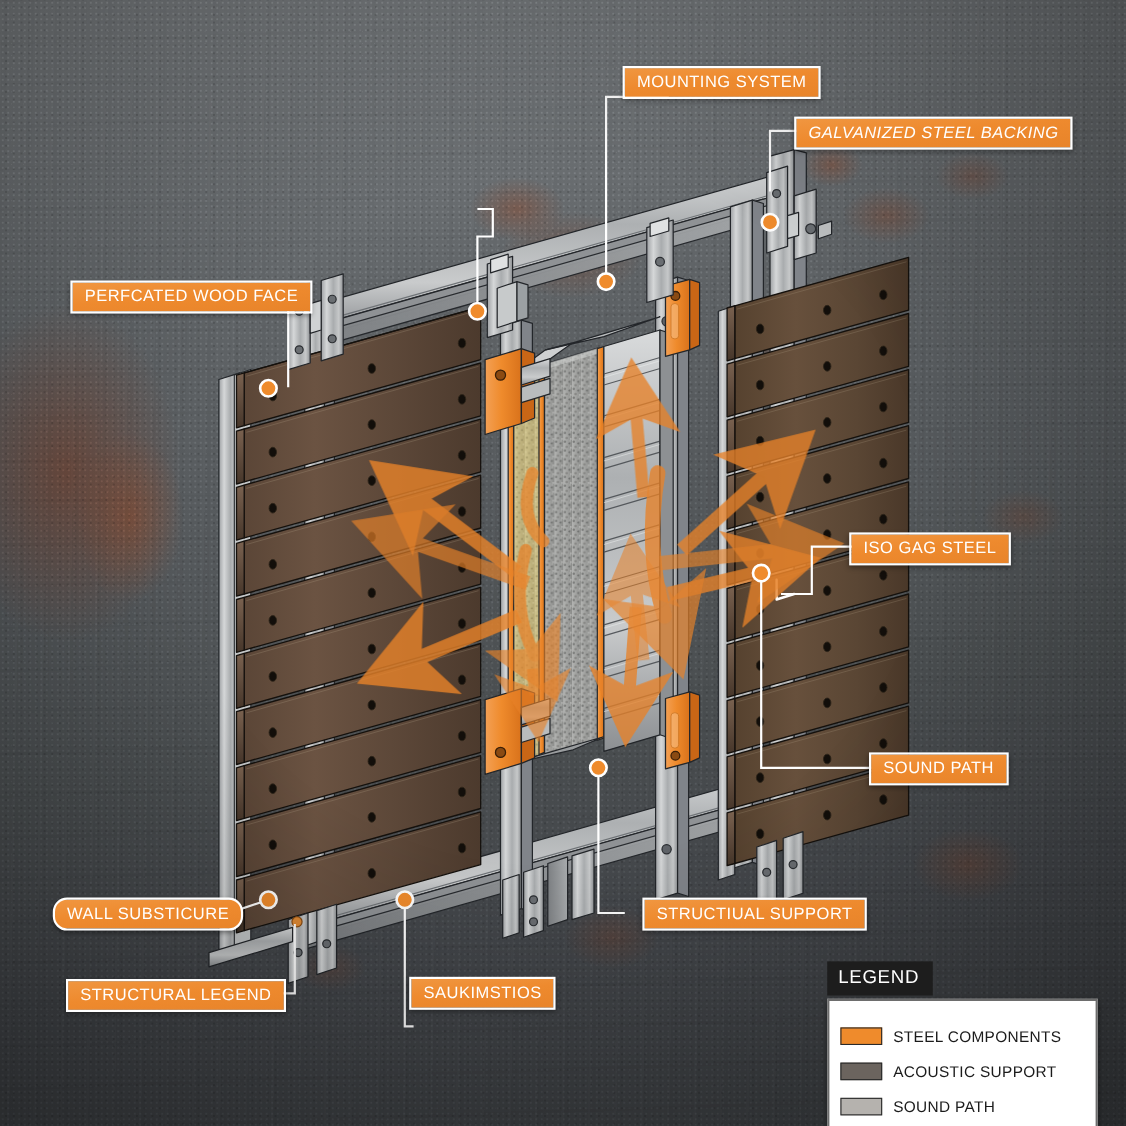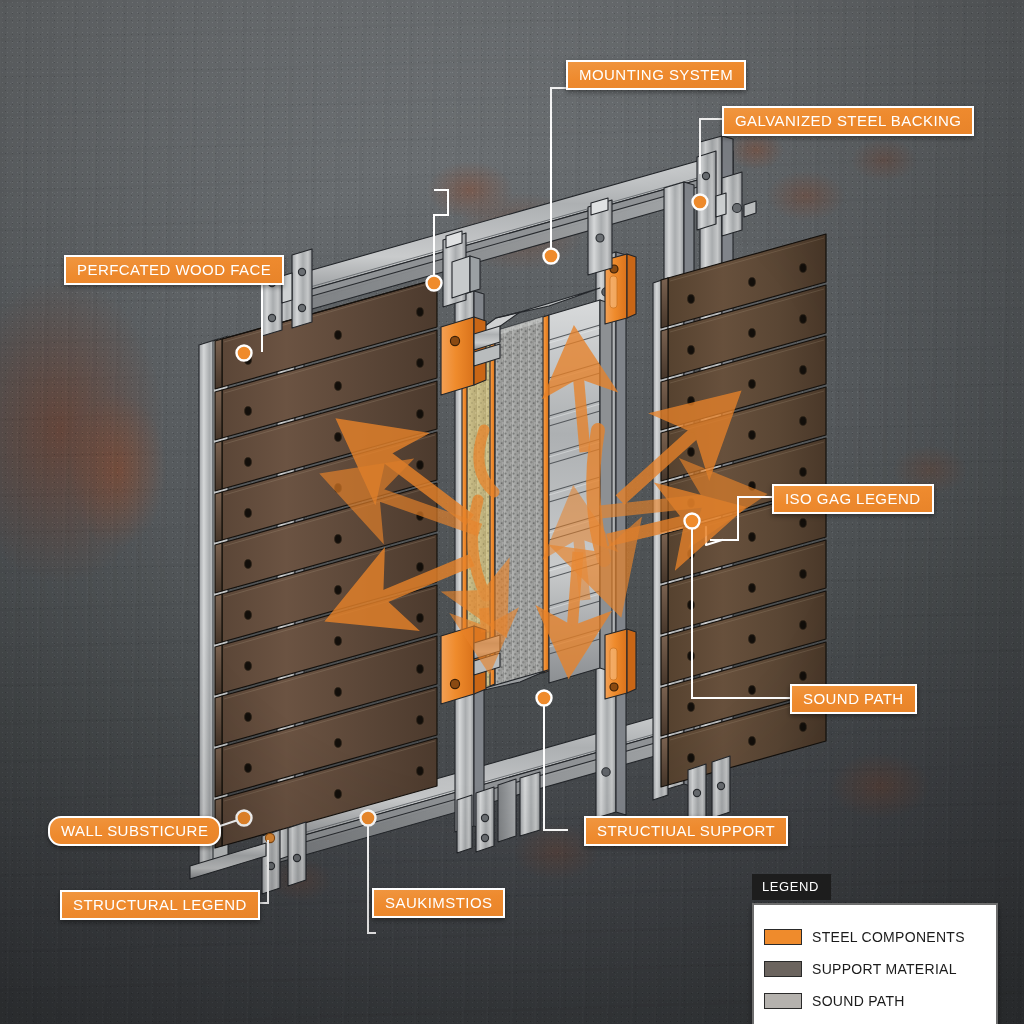--- a/index.html
+++ b/index.html
@@ -51,21 +51,21 @@
       color:#ffffff;
       font-size:15px;letter-spacing:.45px;
       padding:5px 11px 6px 11px;
       white-space:nowrap;
       box-shadow:0 2px 5px rgba(0,0,0,.42);
       line-height:1;}
 
   
   #legend-wrap{position:absolute;left:752px;top:874px;}
   #legend-title{display:inline-block;background:#1d1d1d;color:#ffffff;
-      font-size:13px;letter-spacing:.6px;padding:5px 12px 6px 10px;}
+      font-size:17px;letter-spacing:.6px;padding:5px 12px 6px 10px;}
   #legend-box{margin-top:3px;background:#ffffff;border:2px solid #6d6d6d;
       padding:8px 14px 9px 10px;width:218px;box-shadow:0 2px 6px rgba(0,0,0,.45);}
   .legend-row{display:flex;align-items:center;margin:16px 0;}
   .swatch{width:36px;height:14px;border:1px solid #2a2a2a;margin-right:10px;flex:0 0 auto;}
   .legend-label{font-size:14px;color:#1b1b1b;letter-spacing:.3px;line-height:1;}
 </style>
 </head>
 <body>
 
 <div id="stage">
@@ -554,26 +554,26 @@
       <circle cx="244" cy="818" r="7.5" fill="#ef8b2c" stroke="#ffffff" stroke-width="2.4"></circle>
       <circle cx="368" cy="818" r="7.5" fill="#ef8b2c" stroke="#ffffff" stroke-width="2.4"></circle>
       <circle cx="544" cy="698" r="7.5" fill="#ef8b2c" stroke="#ffffff" stroke-width="2.4"></circle>
     </g>
   </svg>
 
   <div id="vignette"></div>
 
   <div class="callout" style="left:566px;top:60px;">MOUNTING SYSTEM</div>
 
-  <div class="callout" style="left:722px;top:106px;">GALVANIZED STEEL BACKING</div>
+  <div class="callout" style="left:722px;top:106px;font-style:italic;">GALVANIZED STEEL BACKING</div>
 
 
   <div class="callout" style="left:64px;top:255px;">PERFCATED WOOD FACE</div>
 
-  <div class="callout" style="left:772px;top:484px;">ISO GAG LEGEND</div>
+  <div class="callout" style="left:772px;top:484px;">ISO GAG STEEL</div>
 
   <div class="callout" style="left:790px;top:684px;">SOUND PATH</div>
 
   <div class="callout" style="left:48px;top:816px;border-radius:13px;">WALL SUBSTICURE</div>
 
   <div class="callout" style="left:60px;top:890px;">STRUCTURAL LEGEND</div>
 
   <div class="callout" style="left:584px;top:816px;">STRUCTIUAL SUPPORT</div>
 
   <div class="callout" style="left:372px;top:888px;">SAUKIMSTIOS</div>
@@ -582,21 +582,21 @@
     <div id="legend-title">LEGEND</div>
     <div id="legend-box">
 
       <div class="legend-row">
         <span class="swatch" style="background: rgb(239, 139, 44);"></span>
         <span class="legend-label">STEEL COMPONENTS</span>
       </div>
 
       <div class="legend-row">
         <span class="swatch" style="background: rgb(107, 100, 94);"></span>
-        <span class="legend-label">SUPPORT MATERIAL</span>
+        <span class="legend-label">ACOUSTIC SUPPORT</span>
       </div>
 
       <div class="legend-row">
         <span class="swatch" style="background: rgb(181, 178, 174);"></span>
         <span class="legend-label">SOUND PATH</span>
       </div>
 
     </div>
   </div>
 

